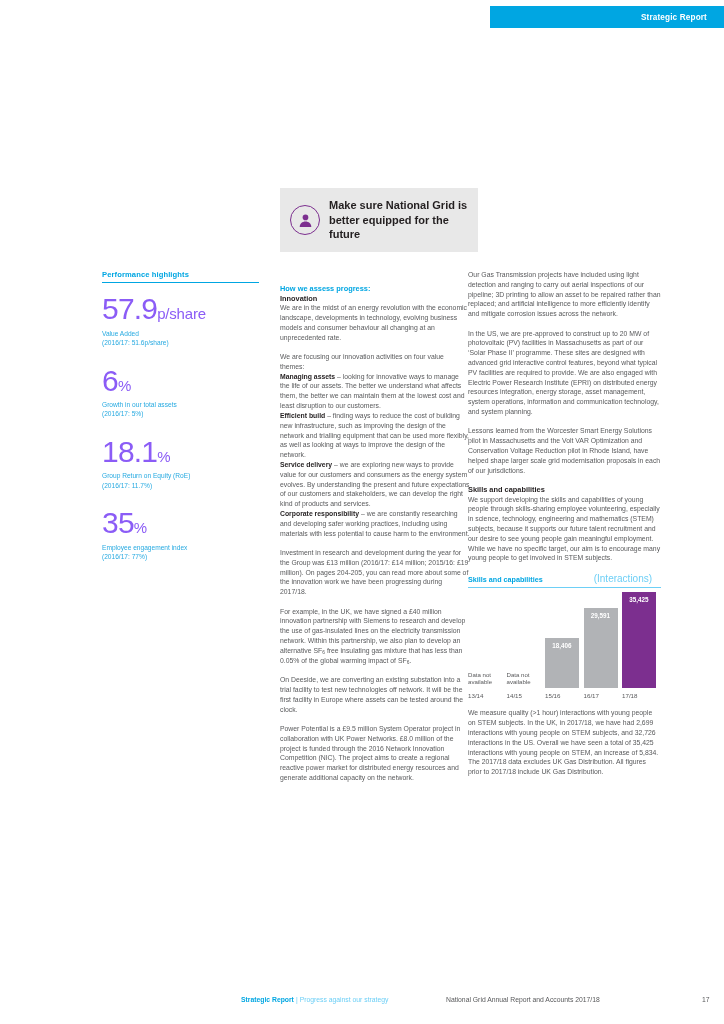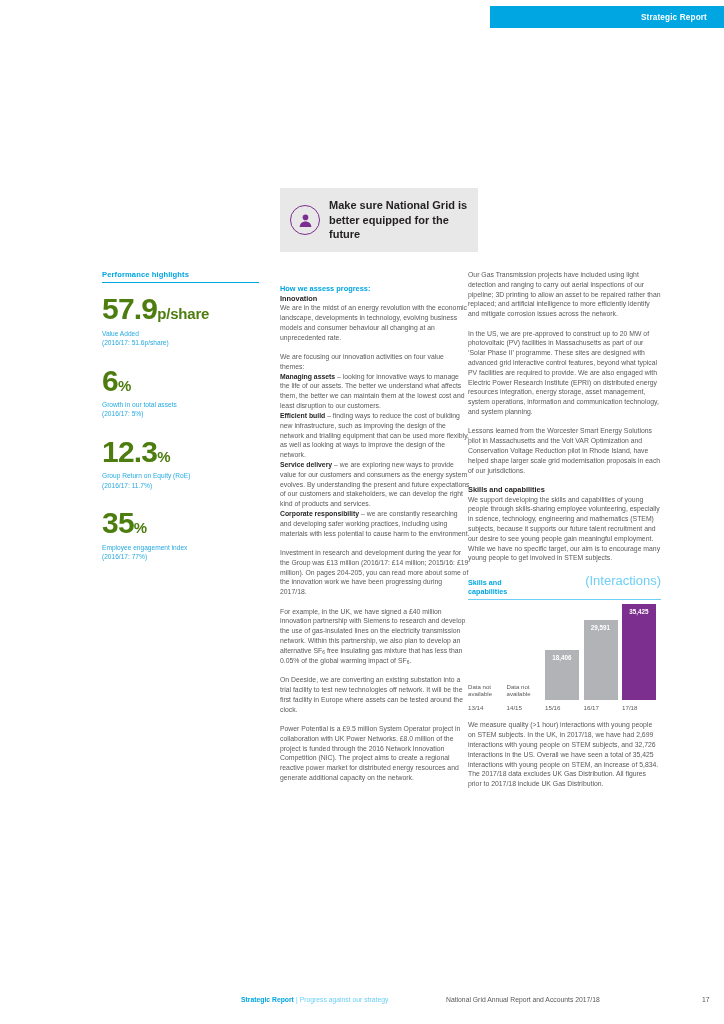--- a/index.html
+++ b/index.html
@@ -60,22 +60,22 @@
     padding-bottom: 3px;
   }
   .ph-rule {
     height: 1.4px;
     background: #00a6e2;
     width: 157px;
     margin-bottom: 12px;
   }
   .kpi { margin-bottom: 19px; }
   .kpi-value {
-    color: #4d7c0f;
-    font-weight: 700;
+    color: #8b5cf6;
+    font-weight: 400;
     line-height: 0.95;
     white-space: nowrap;
   }
   .kpi-num {
     font-size: 30px;
     letter-spacing: -0.8px;
   }
   .kpi-unit {
     font-size: 15px;
     letter-spacing: -0.2px;
@@ -166,21 +166,21 @@
     gap: 3px;
     padding-bottom: 3px;
   }
   .chart-title {
     color: #00a6e2;
     font-size: 7.2px;
     font-weight: bold;
   }
   .chart-subtitle {
     color: #6dcff6;
-    font-size: 13px;
+    font-size: 10px;
     padding-left: 48px;
   }
   .chart-rule {
     height: 1.6px;
     background: #6dcff6;
     width: 193px;
     margin-bottom: 0;
   }
   .chart-area {
     position: relative;
@@ -288,21 +288,21 @@
     <div class="kpi">
       <div class="kpi-value">
         <span class="kpi-num">6</span><span class="kpi-unit">%</span>
       </div>
       <div class="kpi-label">Growth in our total assets</div>
       <div class="kpi-prior">(2016/17: 5%)</div>
     </div>
 
     <div class="kpi">
       <div class="kpi-value">
-        <span class="kpi-num">12.3</span><span class="kpi-unit">%</span>
+        <span class="kpi-num">18.1</span><span class="kpi-unit">%</span>
       </div>
       <div class="kpi-label">Group Return on Equity (RoE)</div>
       <div class="kpi-prior">(2016/17: 11.7%)</div>
     </div>
 
     <div class="kpi">
       <div class="kpi-value">
         <span class="kpi-num">35</span><span class="kpi-unit">%</span>
       </div>
       <div class="kpi-label">Employee engagement index</div>

